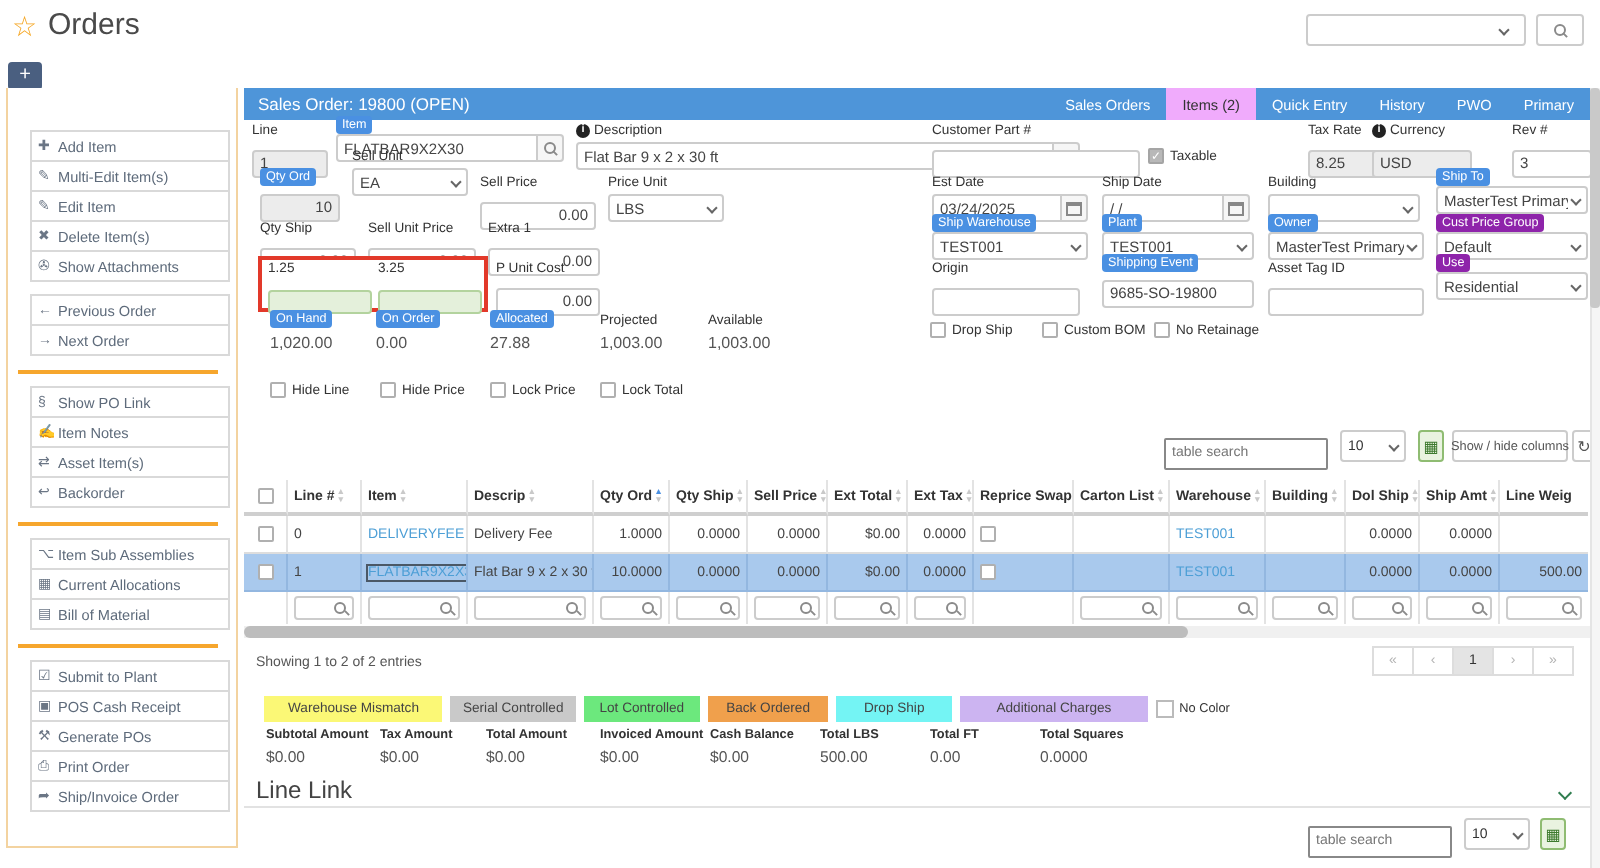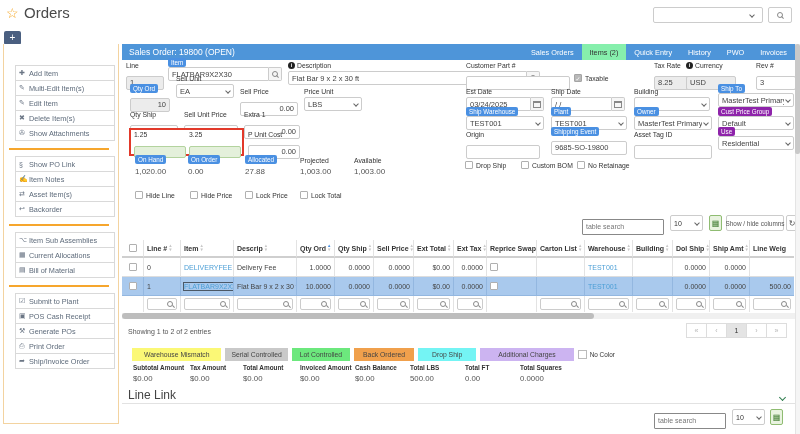--- a/index.html
+++ b/index.html
@@ -31,21 +31,21 @@
   .sic{width:10px;font-size:7px;color:#6b7685;text-align:left}
   .sdivider{height:0;border-top:2px solid #f6a62d;margin:5px 6px 7px -6px}
 
   
   .main{position:absolute;left:122px;top:44px;width:673px;height:390px}
   .hbar{position:absolute;left:0;top:0;right:0;height:16px;background:#4e95d9;color:#fff;
     display:flex;align-items:center;justify-content:space-between;padding-left:7px}
   .htitle{font-size:8.5px}
   .tabs{display:flex;height:16px}
   .tab{font-size:7.3px;color:#fff;padding:0 8px;display:flex;align-items:center;cursor:pointer}
-  .tab.active{background:#86efac;color:#333}
+  .tab.active{background:#f0abfc;color:#333}
 
   
   .fld{position:absolute}
   .lbl{font-size:6.8px;color:#333;margin-bottom:1px;white-space:nowrap;height:8px}
   .bdg{display:inline-block;font-size:6.3px;color:#fff;background:#4a90e2;padding:1px 3px;
     border-radius:2px;white-space:nowrap}
   .bdg.purple{background:#8e24aa}
   .inp{width:100%;height:14px;border:1px solid #ccc;border-radius:2px;background:#fff;
     font-size:7.5px;padding:0 3px;color:#444;font-family:"Liberation Sans",sans-serif}
   .inp.ro{background:#ececec}
@@ -170,20 +170,30 @@
       </div>
     <div class="sbtn">
         <span class="sic">✖</span>
         <span>Delete Item(s)</span>
       </div>
     <div class="sbtn">
         <span class="sic">✇</span>
         <span>Show Attachments</span>
       </div>
   </div>
+  <div class="sgroup">
+    <div class="sbtn">
+        <span class="sic">←</span>
+        <span>Previous Order</span>
+      </div>
+    <div class="sbtn">
+        <span class="sic">→</span>
+        <span>Next Order</span>
+      </div>
+  </div>
   <div class="sdivider"></div>
   <div class="sgroup">
     <div class="sbtn">
         <span class="sic">§</span>
         <span>Show PO Link</span>
       </div>
     <div class="sbtn">
         <span class="sic">✍</span>
         <span>Item Notes</span>
       </div>
@@ -239,21 +249,21 @@
 <div class="main">
 
   <div class="hbar">
     <span class="htitle">Sales Order: 19800 (OPEN)</span>
     <div class="tabs">
       <div class="tab">Sales Orders</div>
       <div class="tab active">Items (2)</div>
       <div class="tab">Quick Entry</div>
       <div class="tab">History</div>
       <div class="tab">PWO</div>
-      <div class="tab">Invoices</div>
+      <div class="tab">Primary</div>
     </div>
   </div>
 
   <div class="fld" style="left:4px;top:18px;width:38px">
     <div class="lbl">Line</div>
     <input class="inp ro" readonly="" value="1" style="">
   </div>
   <div class="fld" style="left:46px;top:14px;width:114px">
     <div class="lbl"><span class="bdg">Item</span></div>
     <div class="grp">

